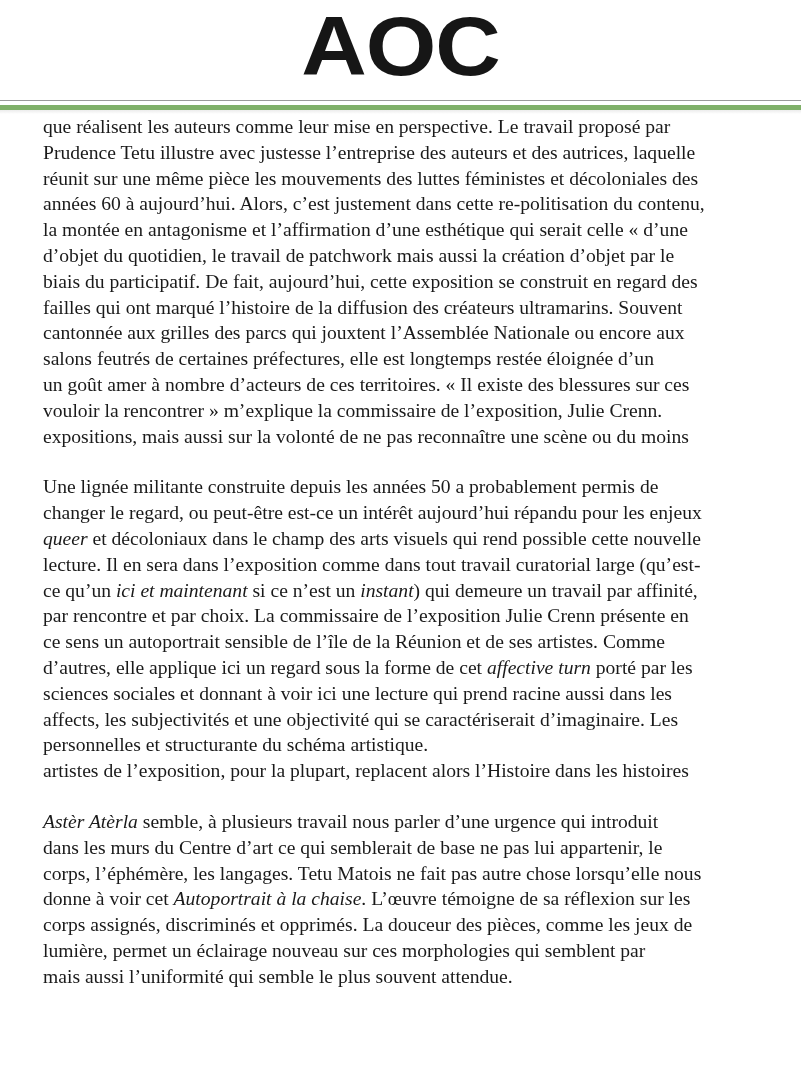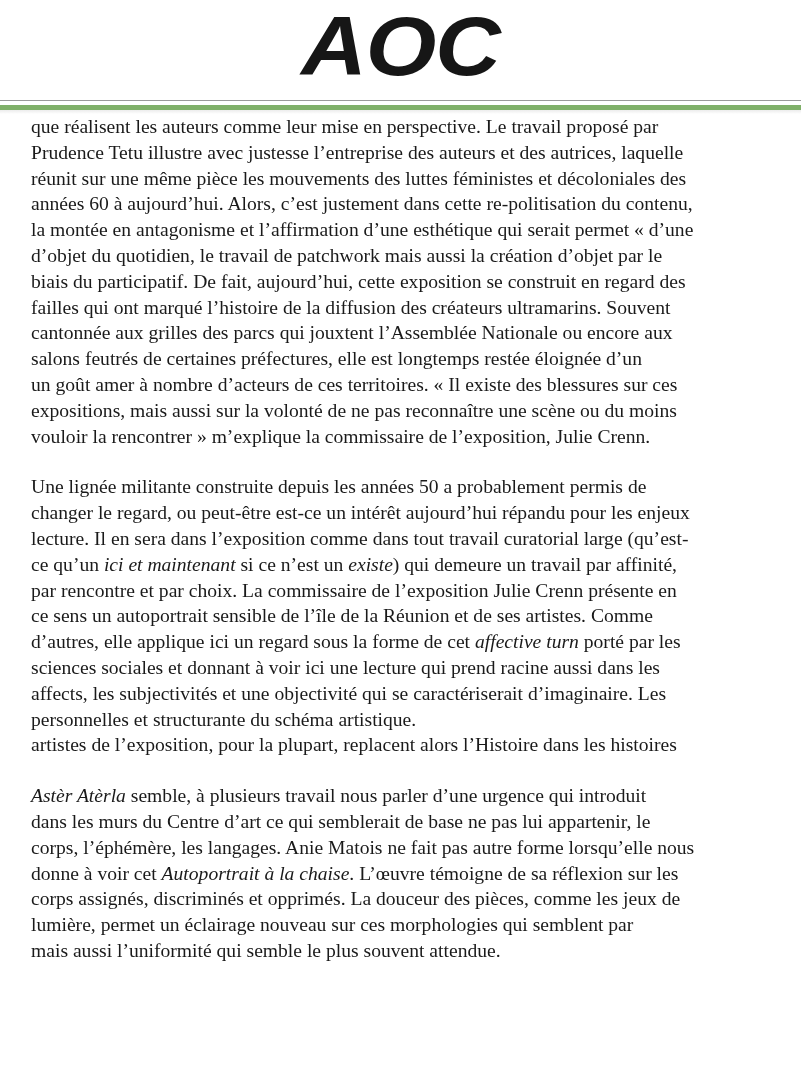--- a/index.html
+++ b/index.html
@@ -15,21 +15,20 @@
       font-family: "Liberation Serif", "DejaVu Serif", serif;
       color: #1a1a1a;
     }
     .header {
       position: absolute;
       left: 0; top: 0;
       width: 801px;
       height: 100px;
       background: #ffffff;
       text-align: center;
-      font-style: italic;
     }
     .logo {
       position: absolute;
       left: 0; right: 0;
       top: 4px;
       font-family: "Liberation Sans", "DejaVu Sans", sans-serif;
       font-weight: 700;
       font-size: 84px;
       letter-spacing: -1px;
       line-height: 84px;
@@ -64,64 +63,66 @@
       width: 745px;
       font-size: 19.6px;
       line-height: 25.8px;
     }
     .article p {
       margin: 0 0 25px 0;
       white-space: nowrap;
     }
     .article p .line {
       display: block;
+      margin-left: 12px;
     }
     em { font-style: italic; }
   </style>
 </head>
 <body>
 
 <div class="header">
   <div class="logo">AOC</div>
 </div>
 <div class="rule-gray"></div>
 <div class="rule-green"></div>
 <div class="shadow"></div>
 
 <div class="article" id="article">
     <p>
       <span class="line"><span>que réalisent les auteurs comme leur mise en perspective. Le travail proposé par</span></span>
       <span class="line"><span>Prudence Tetu illustre avec justesse l’entreprise des auteurs et des autrices, laquelle</span></span>
       <span class="line"><span>réunit sur une même pièce les mouvements des luttes féministes et décoloniales des</span></span>
       <span class="line"><span>années 60 à aujourd’hui. Alors, c’est justement dans cette re-politisation du contenu,</span></span>
-      <span class="line"><span>la montée en antagonisme et l’affirmation d’une esthétique qui serait permet « d’une</span></span>
+      <span class="line"><span>la montée en antagonisme et l’affirmation d’une esthétique qui serait celle « d’une</span></span>
       <span class="line"><span>d’objet du quotidien, le travail de patchwork mais aussi la création d’objet par le</span></span>
       <span class="line"><span>biais du participatif. De fait, aujourd’hui, cette exposition se construit en regard des</span></span>
       <span class="line"><span>failles qui ont marqué l’histoire de la diffusion des créateurs ultramarins. Souvent</span></span>
       <span class="line"><span>cantonnée aux grilles des parcs qui jouxtent l’Assemblée Nationale ou encore aux</span></span>
       <span class="line"><span>salons feutrés de certaines préfectures, elle est longtemps restée éloignée d’un</span></span>
       <span class="line"><span>un goût amer à nombre d’acteurs de ces territoires. « Il existe des blessures sur ces</span></span>
+      <span class="line"><span>vouloir la rencontrer » m’explique la commissaire de l’exposition, Julie Crenn.</span></span>
       <span class="line"><span>expositions, mais aussi sur la volonté de ne pas reconnaître une scène ou du moins</span></span>
-      <span class="line"><span>vouloir la rencontrer » m’explique la commissaire de l’exposition, Julie Crenn.</span></span>
     </p>
     <p>
       <span class="line"><span>Une lignée militante construite depuis les années 50 a probablement permis de</span></span>
       <span class="line"><span>changer le regard, ou peut-être est-ce un intérêt aujourd’hui répandu pour les enjeux</span></span>
+      <span class="line"><em>queer</em><span> et décoloniaux dans le champ des arts visuels qui rend possible cette nouvelle</span></span>
       <span class="line"><span>lecture. Il en sera dans l’exposition comme dans tout travail curatorial large (qu’est-</span></span>
-      <span class="line"><span>ce qu’un </span><em>ici et maintenant</em><span> si ce n’est un </span><em>existe</em><span>) qui demeure un travail par affinité,</span></span>
+      <span class="line"><span>ce qu’un </span><em>ici et maintenant</em><span> si ce n’est un </span><em>instant</em><span>) qui demeure un travail par affinité,</span></span>
       <span class="line"><span>par rencontre et par choix. La commissaire de l’exposition Julie Crenn présente en</span></span>
       <span class="line"><span>ce sens un autoportrait sensible de l’île de la Réunion et de ses artistes. Comme</span></span>
       <span class="line"><span>d’autres, elle applique ici un regard sous la forme de cet </span><em>affective turn</em><span> porté par les</span></span>
       <span class="line"><span>sciences sociales et donnant à voir ici une lecture qui prend racine aussi dans les</span></span>
       <span class="line"><span>affects, les subjectivités et une objectivité qui se caractériserait d’imaginaire. Les</span></span>
       <span class="line"><span>personnelles et structurante du schéma artistique.</span></span>
       <span class="line"><span>artistes de l’exposition, pour la plupart, replacent alors l’Histoire dans les histoires</span></span>
     </p>
     <p>
       <span class="line"><em>Astèr Atèrla</em><span> semble, à plusieurs travail nous parler d’une urgence qui introduit</span></span>
       <span class="line"><span>dans les murs du Centre d’art ce qui semblerait de base ne pas lui appartenir, le</span></span>
-      <span class="line"><span>corps, l’éphémère, les langages. Anie Matois ne fait pas autre forme lorsqu’elle nous</span></span>
+      <span class="line"><span>corps, l’éphémère, les langages. Tetu Matois ne fait pas autre chose lorsqu’elle nous</span></span>
       <span class="line"><span>donne à voir cet </span><em>Autoportrait à la chaise</em><span>. L’œuvre témoigne de sa réflexion sur les</span></span>
       <span class="line"><span>corps assignés, discriminés et opprimés. La douceur des pièces, comme les jeux de</span></span>
       <span class="line"><span>lumière, permet un éclairage nouveau sur ces morphologies qui semblent par</span></span>
       <span class="line"><span>mais aussi l’uniformité qui semble le plus souvent attendue.</span></span>
     </p>
   </div>
 
 </body></html>

